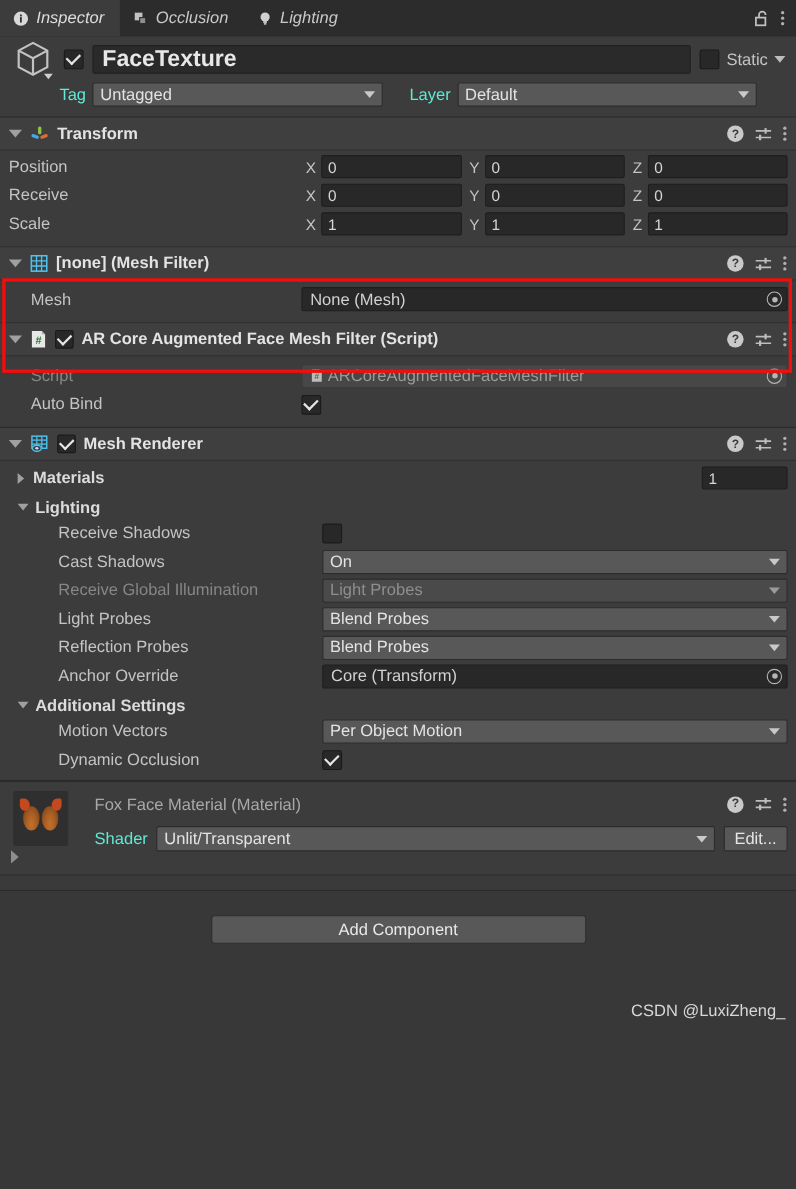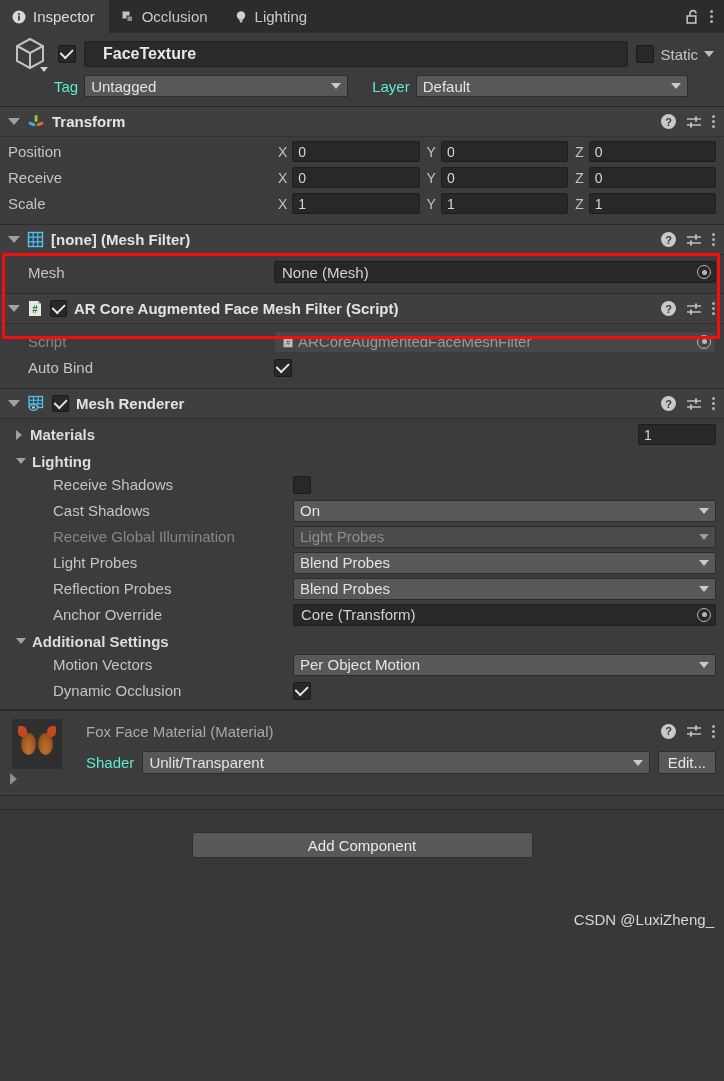--- a/index.html
+++ b/index.html
@@ -12,21 +12,21 @@
   }
   #app { width: 724px; height: 1081px; position: relative; background: #383838; }
 
   
   .tabbar {
     height: 33px; background: #2c2c2c;
     display: flex; align-items: stretch; position: relative;
   }
   .tab {
     display: flex; align-items: center; gap: 7px;
-    padding: 0 14px 0 12px; font-size: 15px; color: #c9c9c9;
+    padding: 0 14px 0 12px; font-size: 15px; color: #c9c9c9; font-style: italic;
   }
   .tab.active { background: #3c3c3c; color: #dcdcdc; }
   .tabbar-right {
     margin-left: auto; display: flex; align-items: center;
     gap: 10px; padding-right: 10px;
   }
   .ico { display: inline-flex; align-items: center; justify-content: center; }
 
   
   .kebab { width: 4px; display: flex; flex-direction: column; gap: 2px; }
@@ -44,22 +44,22 @@
     border: 1px solid #1a1a1a; border-radius: 2px;
     display: inline-flex; align-items: center; justify-content: center; flex: none;
   }
   .cb.checked::after {
     content: ""; width: 10px; height: 6px;
     border-left: 2.4px solid #e6e6e6; border-bottom: 2.4px solid #e6e6e6;
     transform: rotate(-45deg) translate(1px, -1.5px);
   }
   .name-field {
     flex: 1; height: 26px; background: #2a2a2a; border: 1px solid #212121;
-    border-radius: 2px; color: #e8e8e8; font-size: 16px;
-    display: flex; align-items: center; padding: 0 18px; font-weight: bold;
+    border-radius: 2px; color: #e8e8e8; font-size: 21px;
+    display: flex; align-items: center; padding: 0 8px; font-weight: bold;
   }
   .static-box { display: flex; align-items: center; gap: 6px; }
   .static-lbl { font-size: 15px; color: #c4c4c4; }
   .caret-dn {
     width: 0; height: 0; border-left: 5px solid transparent;
     border-right: 5px solid transparent; border-top: 6px solid #bdbdbd;
   }
   .go-row2 { display: flex; align-items: center; gap: 6px; margin-top: 7px; padding-left: 44px; }
   .lbl { font-size: 15px; color: #5eead4; white-space: nowrap; }
   .dd {

